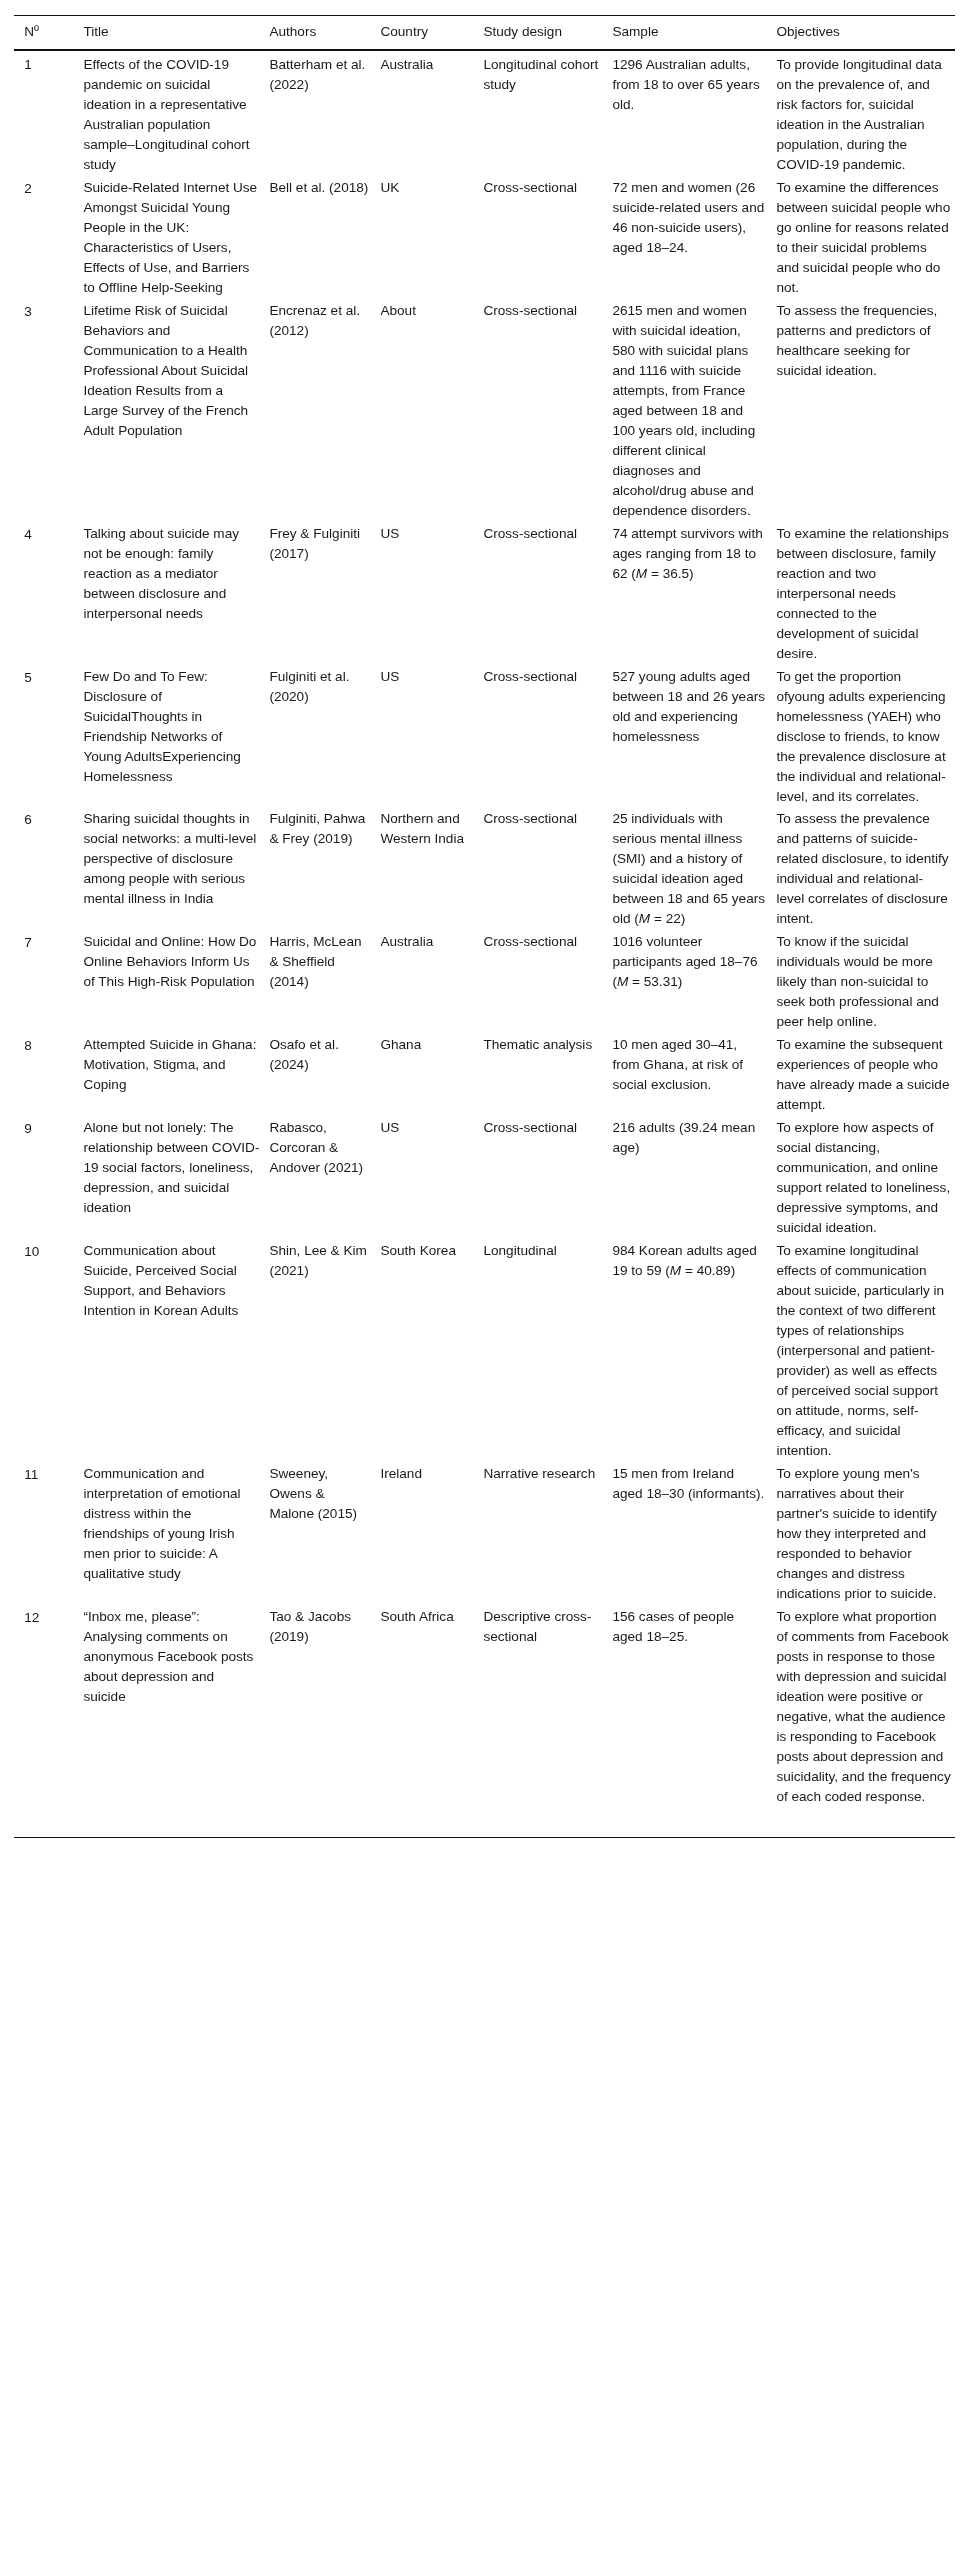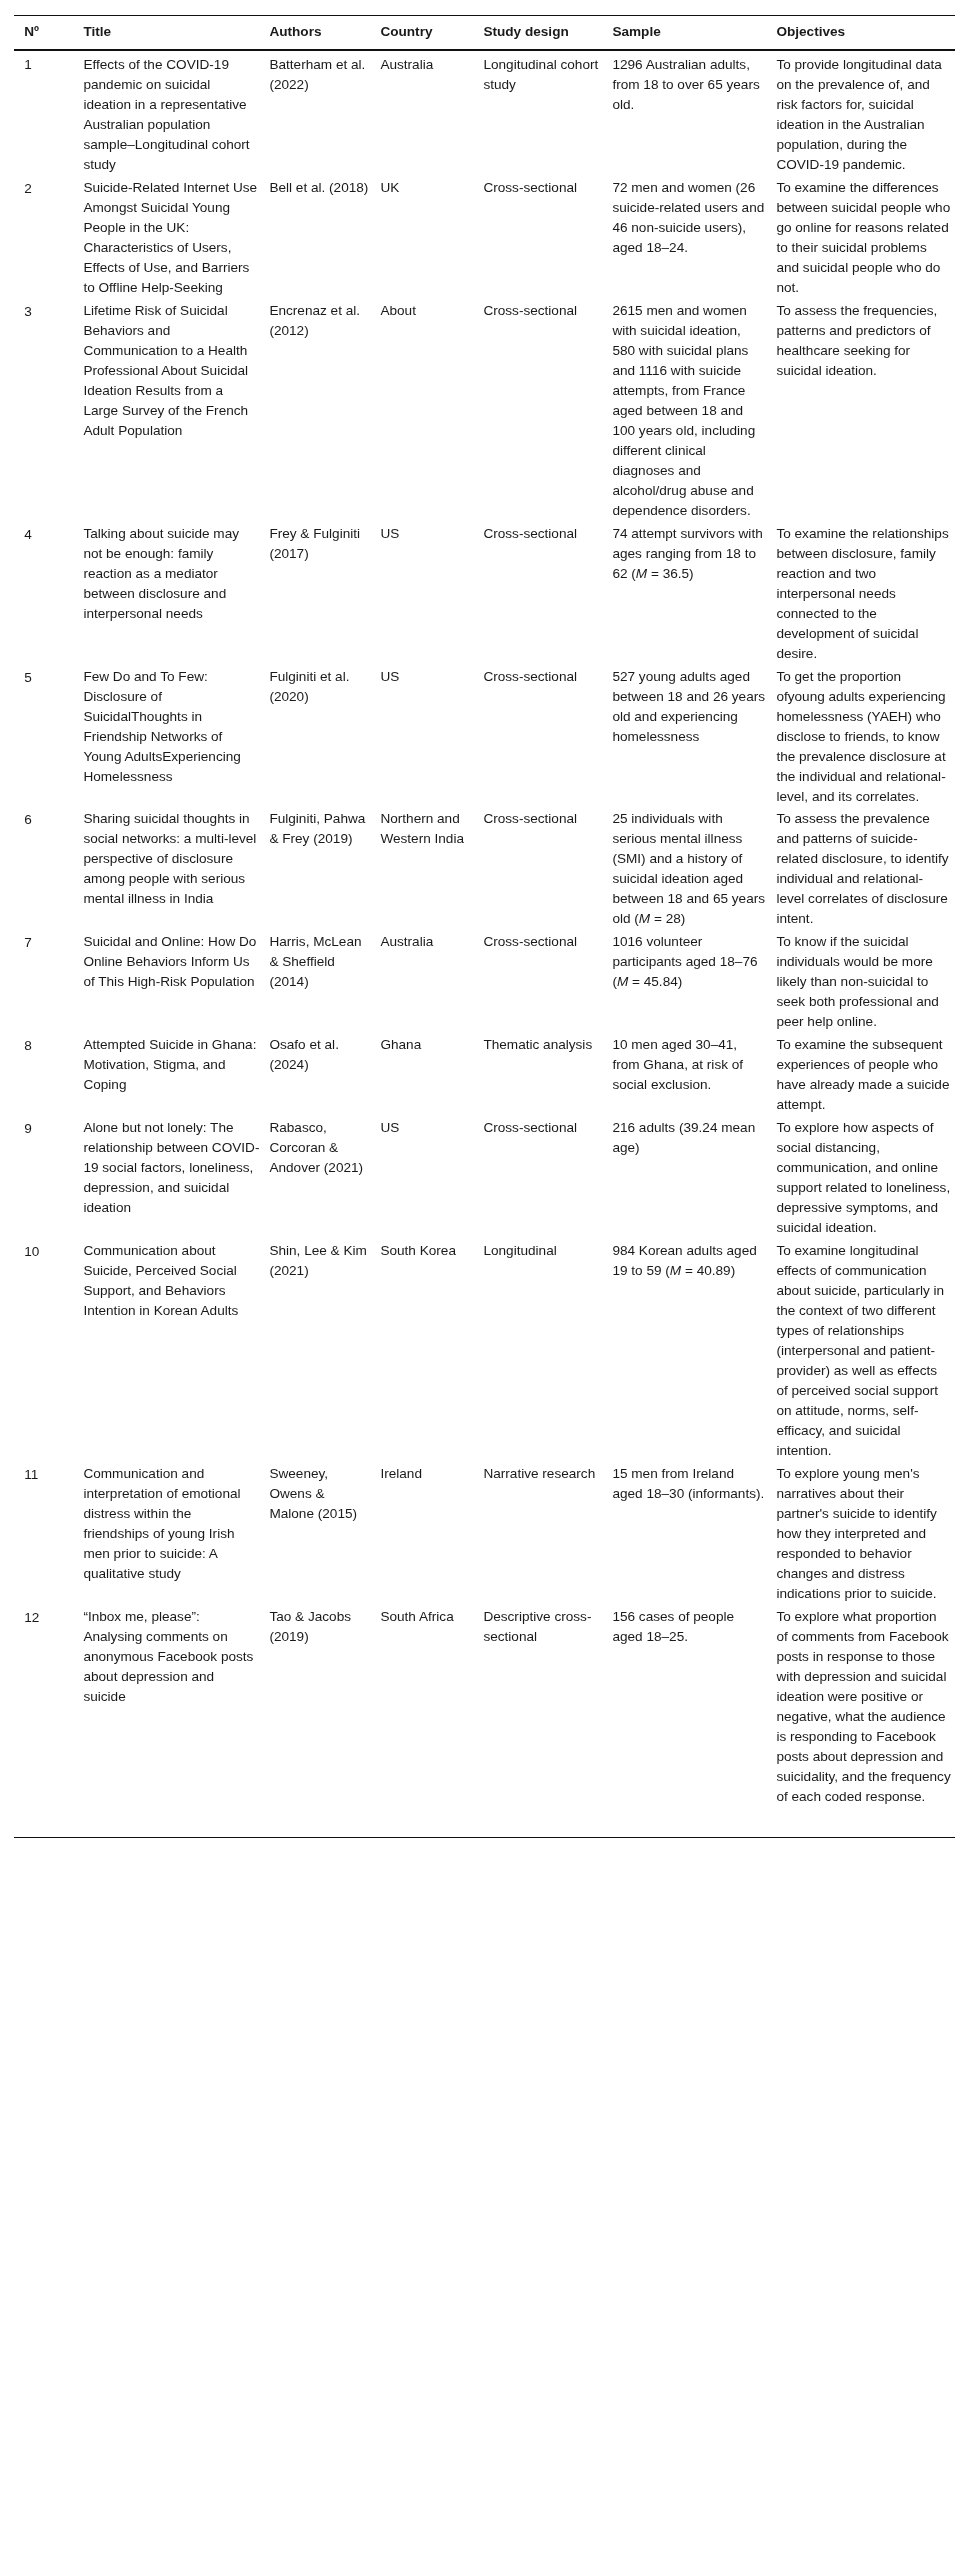--- a/index.html
+++ b/index.html
@@ -5,21 +5,21 @@
   html, body { margin: 0; padding: 0; background: #ffffff; }
   body { width: 970px; height: 2576px; position: relative; overflow: hidden;
          font-family: "Liberation Sans", sans-serif; color: #1a1a1a; }
   table.studies {
     position: absolute; left: 13.6px; top: 14.5px; width: 941px;
     border-collapse: collapse; table-layout: fixed;
     font-size: 13.6px; line-height: 20px;
     border-top: 1px solid #111; border-bottom: 1.5px solid #111;
   }
   table.studies th {
-    font-weight: bold; text-align: left; vertical-align: top;
+    font-weight: normal; text-align: left; vertical-align: top;
     padding: 6.8px 3.9px 6.8px 5.8px; border-bottom: 2.4px solid #111;
   }
   table.studies td {
     text-align: left; vertical-align: top; padding: 1.9px 3.9px 1px 5.8px;
   }
   table.studies th:first-child, table.studies td:first-child { padding-left: 10.7px; }
   table.studies td:first-child { padding-top: 2.9px; }
   table.studies tbody tr:first-child td { padding-top: 3.9px; }
   table.studies tbody tr:last-child td { padding-bottom: 30px; }
   col.c1 { width: 64px; } col.c2 { width: 186px; } col.c3 { width: 111px; }
@@ -96,30 +96,30 @@
     <td>Cross-sectional</td>
     <td><span>527 young adults aged between 18 and 26 years old and experiencing homelessness</span></td>
     <td>To get the proportion ofyoung adults experiencing homelessness (YAEH) who disclose to friends, to know the prevalence disclosure at the individual and relational-level, and its correlates.</td>
   </tr>
       <tr>
     <td>6</td>
     <td>Sharing suicidal thoughts in social networks: a multi-level perspective of disclosure among people with serious mental illness in India</td>
     <td>Fulginiti, Pahwa &amp; Frey (2019)</td>
     <td>Northern and Western India</td>
     <td>Cross-sectional</td>
-    <td><span>25 individuals with serious mental illness (SMI) and a history of suicidal ideation aged between 18 and 65 years old (</span><span class="it">M</span><span> = 28)</span></td>
+    <td><span>25 individuals with serious mental illness (SMI) and a history of suicidal ideation aged between 18 and 65 years old (</span><span class="it">M</span><span> = 22)</span></td>
     <td>To assess the prevalence and patterns of suicide-related disclosure, to identify individual and relational-level correlates of disclosure intent.</td>
   </tr>
       <tr>
     <td>7</td>
     <td>Suicidal and Online: How Do Online Behaviors Inform Us of This High-Risk Population</td>
     <td>Harris, McLean &amp; Sheffield (2014)</td>
     <td>Australia</td>
     <td>Cross-sectional</td>
-    <td><span>1016 volunteer participants aged 18–76 (</span><span class="it">M</span><span> = 45.84)</span></td>
+    <td><span>1016 volunteer participants aged 18–76 (</span><span class="it">M</span><span> = 53.31)</span></td>
     <td>To know if the suicidal individuals would be more likely than non-suicidal to seek both professional and peer help online.</td>
   </tr>
       <tr>
     <td>8</td>
     <td>Attempted Suicide in Ghana: Motivation, Stigma, and Coping</td>
     <td>Osafo et al. (2024)</td>
     <td>Ghana</td>
     <td>Thematic analysis</td>
     <td><span>10 men aged 30–41, from Ghana, at risk of social exclusion.</span></td>
     <td>To examine the subsequent experiences of people who have already made a suicide attempt.</td>

